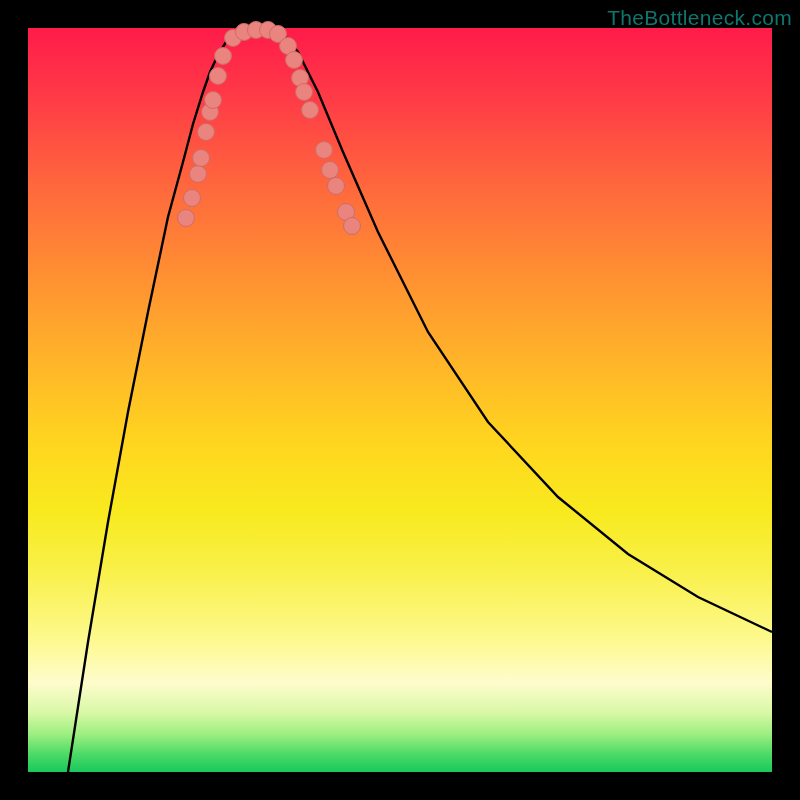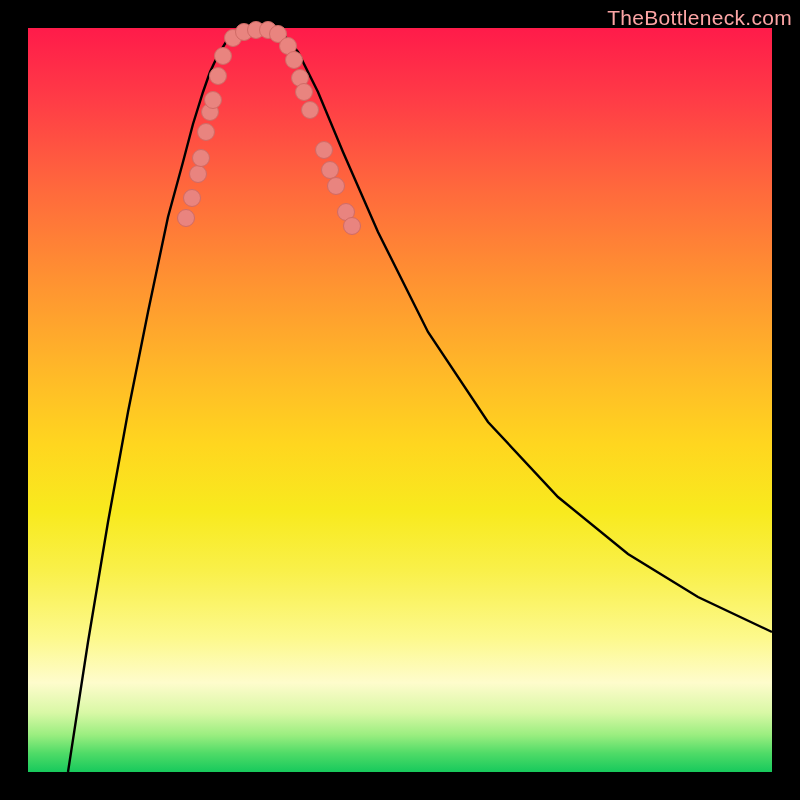--- a/index.html
+++ b/index.html
@@ -45,21 +45,21 @@
       #d9f8a6 92%,
       #9bee80 95%,
       #4fdb67 97.5%,
       #17c95c 100%
     );
   }
   .watermark {
     position: absolute;
     top: 6px;
     right: 8px;
-    color: #fca5a5;
+    color: #0f766e;
     font-size: 21px;
     font-weight: 500;
     letter-spacing: 0.3px;
     user-select: none;
   }
   svg.curve-layer {
     position: absolute;
     left: 0;
     top: 0;
     width: 100%;

